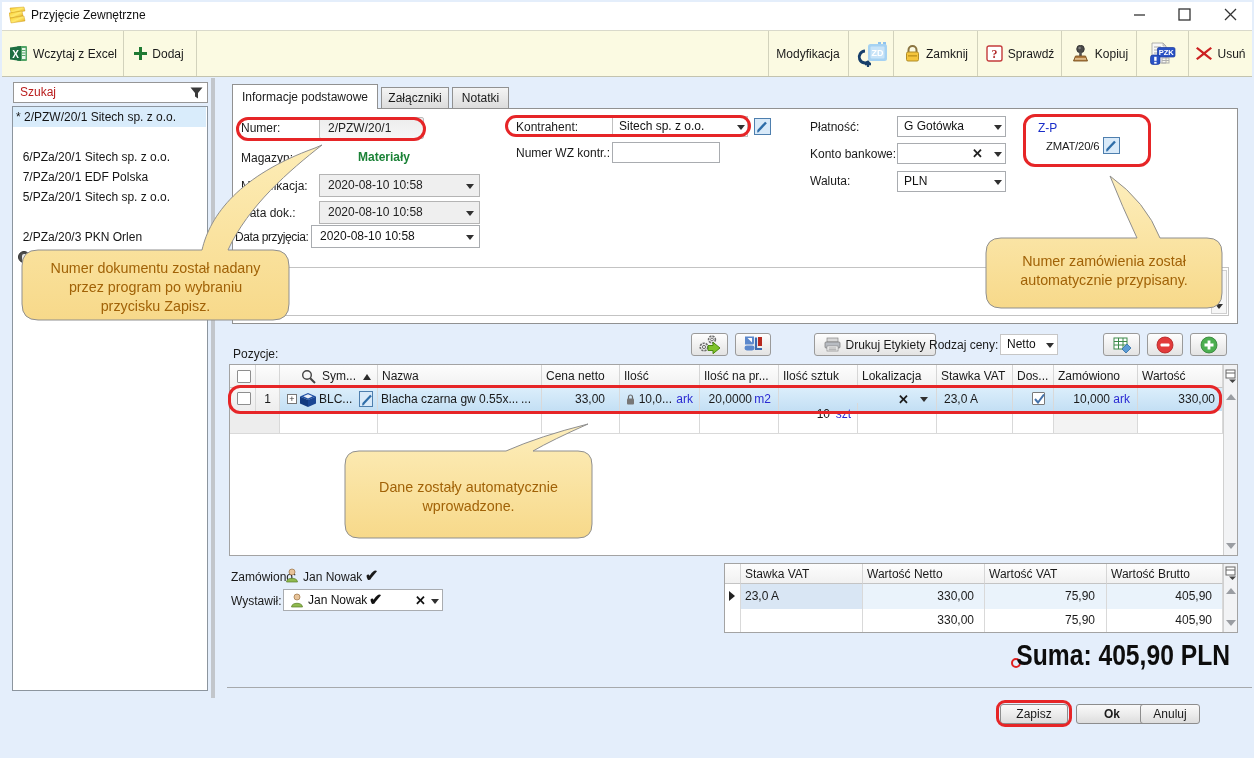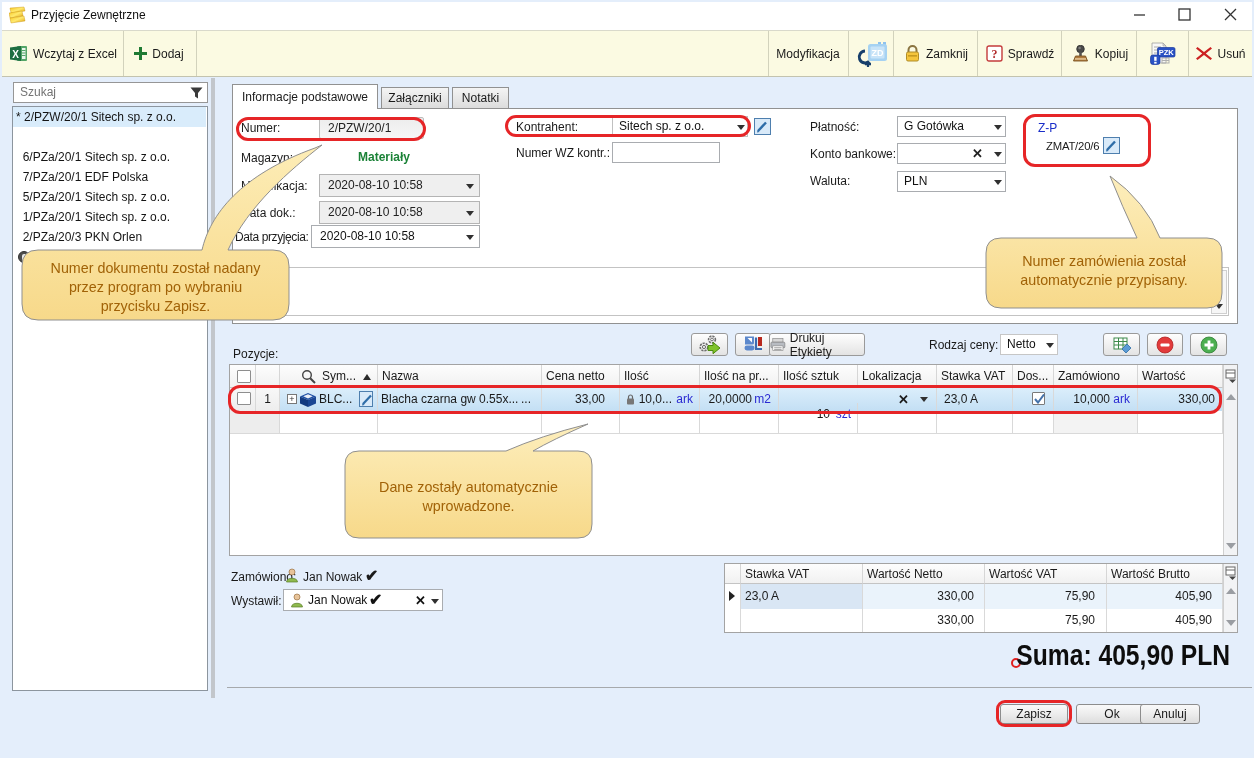--- a/index.html
+++ b/index.html
@@ -5,21 +5,21 @@
 * { margin:0; padding:0; box-sizing:border-box; }
 html,body { width:1254px; height:758px; overflow:hidden; }
 body { position:relative; font-family:"Liberation Sans", sans-serif; font-size:12px; color:#1a1a1a; background:#e4eefb; }
 .abs { position:absolute; }
 .titlebar { left:2px; top:2px; width:1250px; height:28px; background:#ffffff; z-index:5; }
 .title-text { left:31px; top:8px; font-size:12px; color:#111; }
 .toolbar { left:2px; top:30px; width:1250px; height:47px; background:#fbfae2; border-top:1px solid #d9d9cb; border-bottom:1px solid #c3c3af; z-index:4; }
 .tsep { position:absolute; top:0; width:1px; height:45px; background:#d2d2bc; }
 .tbtn { position:absolute; top:0; height:45px; display:flex; align-items:center; justify-content:center; gap:5px; font-size:12px; color:#1a1a1a; }
 .searchbox { left:13px; top:82px; width:195px; height:21px; background:#fff; border:1px solid #969696; z-index:3; }
-.search-ph { position:absolute; left:7px; top:3px; color:#737373; }
+.search-ph { position:absolute; left:7px; top:3px; color:#b91c1c; }
 .listbox { left:12px; top:106px; width:196px; height:585px; background:#fff; border:1px solid #8c959e; z-index:3; }
 .litem { position:absolute; left:1px; width:193px; height:20px; line-height:20px; padding-left:3px; white-space:nowrap; color:#151515; }
 .splitter { left:211px; top:78px; width:4px; height:620px; background:#c2c6cb; z-index:3; }
 .tab { position:absolute; font-size:12px; text-align:center; }
 .tab-active { left:232px; top:84px; width:146px; height:25px; background:#fff; border:1px solid #919191; border-bottom:none; line-height:24px; z-index:4; }
 .tab-inactive { top:87px; height:21px; background:linear-gradient(#f4f4f4,#dcdcdc); border:1px solid #919191; border-bottom:none; line-height:20px; z-index:2; }
 .page { left:232px; top:108px; width:1006px; height:216px; background:#fff; border:1px solid #919191; z-index:3; }
 .flabel { position:absolute; font-size:12px; color:#1a1a1a; }
 .dis-field { position:absolute; background:linear-gradient(#ececec,#f6f6f6); border:1px solid #bcbcbc; border-radius:2px; font-size:12px; color:#222; }
 .combo { position:absolute; background:#fff; border:1px solid #a9acb0; font-size:12px; color:#111; }
@@ -171,21 +171,20 @@
 </div>
 <div class="abs listbox"></div>
 <div class="abs" style="left:18px;top:251px;width:12px;height:12px;border-radius:50%;background:#4d4d4d;z-index:4;border:1px solid #333;">
     <div style="position:absolute;left:3px;top:2px;width:5px;height:7px;background:#e8e8e8;border-radius:2px;"></div>
   </div>
 <div class="abs" style="left:12px;top:106px;width:196px;height:585px;z-index:3;overflow:hidden;">
   <div class="litem" style="top:1px;background:#d9ecfb;">* 2/PZW/20/1 Sitech sp. z o.o.</div>
   <div class="litem" style="top:41px;">&nbsp;&nbsp;6/PZa/20/1 Sitech sp. z o.o.</div>
   <div class="litem" style="top:61px;">&nbsp;&nbsp;7/PZa/20/1 EDF Polska</div>
   <div class="litem" style="top:81px;">&nbsp;&nbsp;5/PZa/20/1 Sitech sp. z o.o.</div>
-  <div class="litem" style="top:101px;">&nbsp;&nbsp;1/PZa/20/1 Sitech sp. z o.o.</div>
   <div class="litem" style="top:121px;">&nbsp;&nbsp;2/PZa/20/3 PKN Orlen</div>
 </div>
 <div class="abs splitter"></div>
 
 <div class="tab tab-inactive" style="left:381px;width:68px;">Załączniki</div>
 <div class="tab tab-inactive" style="left:452px;width:57px;">Notatki</div>
 <div class="abs page"></div>
 <div class="tab tab-active">Informacje podstawowe</div>
 
 <div class="flabel" style="left:241px;top:121px;z-index:4;">Numer:</div>
@@ -245,21 +244,21 @@
 </div>
 <div class="pbtn" style="left:735px;top:333px;width:36px;">
 <svg width="21" height="19" viewBox="0 0 21 19">
       <path d="M2 1.5 H11 V8 Q11 9.5 9.5 9.5 H2 z" fill="#5c88cc"></path>
       <polygon points="4.5,3 9,3 9,7.5" fill="#fff"></polygon>
       <rect x="1.5" y="10.5" width="10" height="5" rx="2.4" fill="#5c88cc"></rect>
       <path d="M13 2.5 V14 h6" fill="none" stroke="#3c6bb0" stroke-width="2.2"></path>
       <rect x="15" y="2" width="4" height="9" fill="#b8281e"></rect>
     </svg>
 </div>
-<div class="pbtn" style="left:769px;top:333px;width:96px;">
+<div class="pbtn" style="left:814px;top:333px;width:122px;">
 <svg width="17" height="15" viewBox="0 0 17 15">
       <rect x="3" y="1" width="11" height="4" fill="#d8d8d8" stroke="#888" stroke-width="0.7"></rect>
       <rect x="1" y="5" width="15" height="6" rx="1" fill="#b8bcc2" stroke="#777" stroke-width="0.7"></rect>
       <rect x="3" y="9" width="11" height="5" fill="#fff" stroke="#888" stroke-width="0.7"></rect>
       <line x1="4.5" y1="11" x2="12.5" y2="11" stroke="#999"></line>
       <line x1="4.5" y1="12.8" x2="12.5" y2="12.8" stroke="#999"></line>
     </svg>
 <span>Drukuj Etykiety</span>
 </div>
 <div class="flabel" style="left:929px;top:338px;z-index:4;">Rodzaj ceny:</div>
@@ -457,21 +456,21 @@
   <span style="position:absolute;left:85px;top:0px;font-size:16px;font-weight:bold;">✔</span>
   <span style="position:absolute;left:131px;top:3px;font-size:13px;font-weight:bold;">✕</span>
   <div class="darr" style="left:147px;top:9px;"></div>
 </div>
 
 <div class="abs" style="left:1011px;top:658px;width:10px;height:10px;border:2.5px solid #e02020;border-radius:50%;z-index:4;"></div>
 <div class="abs" style="left:730px;top:639px;width:500px;text-align:right;font-size:29px;font-weight:bold;color:#0d0d0d;z-index:4;transform:scaleX(0.85);transform-origin:100% 50%;">Suma: 405,90 PLN</div>
 
 <div class="abs" style="left:227px;top:687px;width:1025px;height:1px;background:#a6a9ac;z-index:4;"></div>
 <div class="btn" style="left:1000px;top:704px;width:68px;">Zapisz</div>
-<div class="btn" style="left:1076px;top:704px;width:72px;">Ok</div>
+<div class="btn" style="left:1076px;top:704px;width:72px;font-weight:bold;">Ok</div>
 <div class="btn" style="left:1140px;top:704px;width:60px;">Anuluj</div>
 
 <div class="redring" style="left:236px;top:117px;width:190px;height:24px;border-radius:12px;"></div>
 <div class="redring" style="left:505px;top:115px;width:246px;height:22px;border-radius:11px;"></div>
 <div class="redring" style="left:1023px;top:114px;width:128px;height:53px;border-radius:12px;"></div>
 <div class="redring" style="left:228px;top:385px;width:994px;height:29px;border-radius:12px;"></div>
 <div class="redring" style="left:996px;top:700px;width:76px;height:27px;border-radius:9px;"></div>
 
 <svg class="callout" style="left:0;top:0;width:1254px;height:758px;pointer-events:none;" width="1254" height="758" viewBox="0 0 1254 758">
 <defs>

